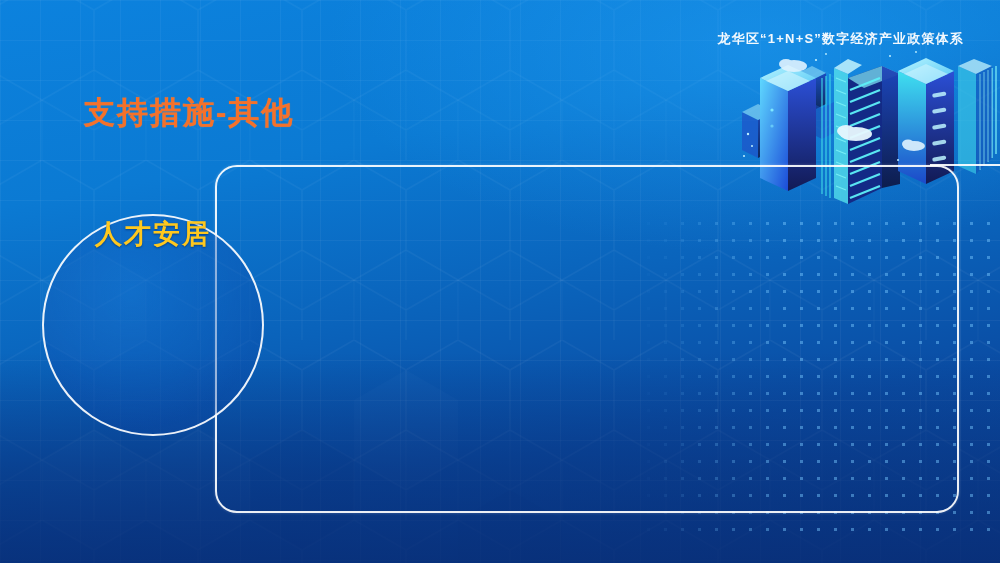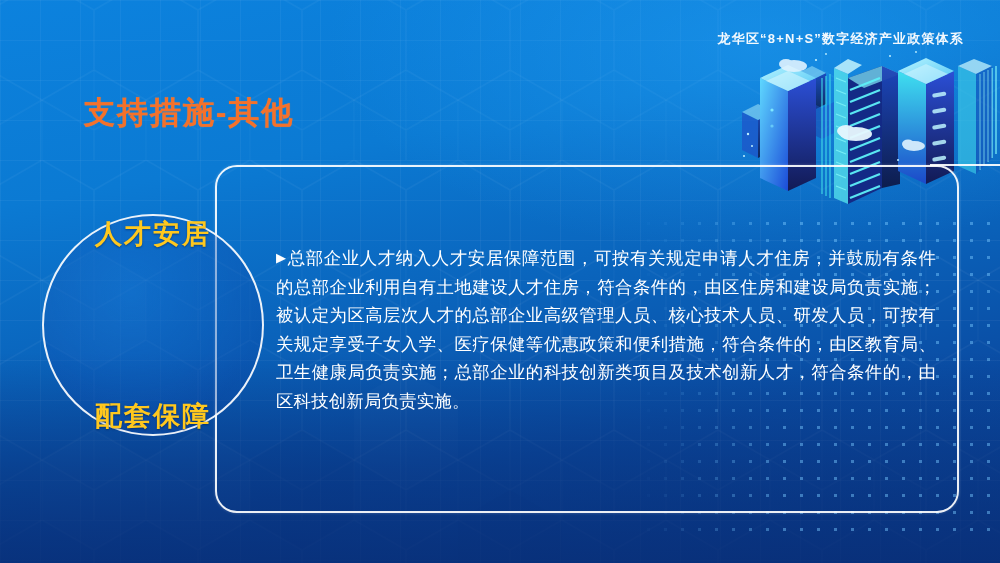--- a/index.html
+++ b/index.html
@@ -159,21 +159,21 @@
         <path d="M302 430 L354 460 L354 520 L302 550 L250 520 L250 460 Z"></path>
         <path d="M510 490 L562 520 L562 580 L510 610 L458 580 L458 520 Z"></path>
       </g>
     </svg>
   </div>
   <div class="bg-grid"></div>
   <div class="bg-vignette"></div>
   <div class="bg-dark-bottom"></div>
   <div class="bg-dots"></div>
 
-  <div class="header-kicker">龙华区“8+N+S”数字经济产业政策体系</div>
+  <div class="header-kicker">龙华区“1+N+S”数字经济产业政策体系</div>
 
   <div class="illustration">
     <svg width="270" height="180" viewBox="0 0 270 180" xmlns="http://www.w3.org/2000/svg">
       <defs>
         <linearGradient id="gA" x1="0" y1="0" x2="1" y2="1">
           <stop offset="0%" stop-color="#5fd8ff"></stop>
             <stop offset="100%" stop-color="#1b4bd8"></stop>
         </linearGradient>
         <linearGradient id="gB" x1="0" y1="0" x2="0" y2="1">
           <stop offset="0%" stop-color="#3fe0f0"></stop>
@@ -307,22 +307,18 @@
           <circle cx="168" cy="122" r="1"></circle>
       </g>
     </svg>
   </div>
 
   <div class="slide-title">支持措施-其他</div>
 
   <div class="frame"></div>
   <div class="frame-tail"></div>
 
-  <div class="body-wrap">
-    <div class="body-text"><span class="bullet-mark">▶</span><span>总部企业人才纳入人才安居保障范围，可按有关规定申请人才住房，并鼓励有条件的总部企业利用自有土地建设人才住房，符合条件的，由区住房和建设局负责实施；被认定为区高层次人才的总部企业高级管理人员、核心技术人员、研发人员，可按有关规定享受子女入学、医疗保健等优惠政策和便利措施，符合条件的，由区教育局、卫生健康局负责实施；总部企业的科技创新类项目及技术创新人才，符合条件的，由区科技创新局负责实施。</span></div>
-  </div>
 
   <div class="circle">
     <div class="circle-line">人才安居</div>
-    <div class="circle-line">配套保障</div>
   </div>
 
 </div>
 
 </body></html>

